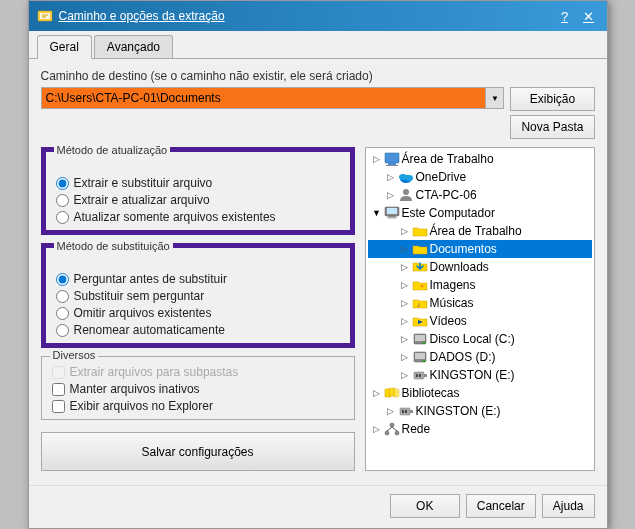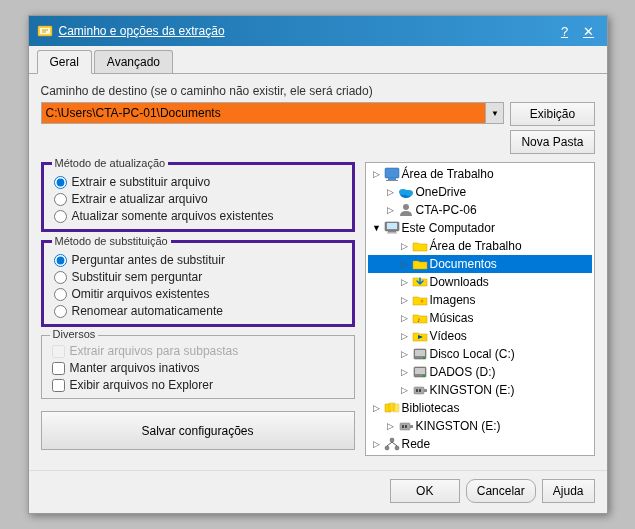--- a/index.html
+++ b/index.html
@@ -147,38 +147,38 @@
       cursor: pointer;
       font-size: 12px;
       min-width: 80px;
       text-align: center;
       height: 24px;
       display: flex;
       align-items: center;
       justify-content: center;
     }
     .btn.ok { min-width: 70px; }
-    .btn.cancel { min-width: 70px; border-radius: 9px; }
+    .btn.cancel { min-width: 70px; }
     .btn.help { min-width: 50px; }
 
     .main-body {
       display: flex;
       gap: 10px;
     }
 
     .left-panel {
       flex: 1;
       display: flex;
       flex-direction: column;
       gap: 8px;
     }
 
     .group-box {
-      border: 3px solid #4c1d95;
-      padding: 8px 10px 6px;
+      border: 5px solid #4c1d95;
+      padding: 22px 10px 6px;
       position: relative;
     }
     .group-label {
       position: absolute;
       top: -8px;
       left: 8px;
       background: #f0f0f0;
       padding: 0 3px;
       font-size: 11px;
       color: #333;

